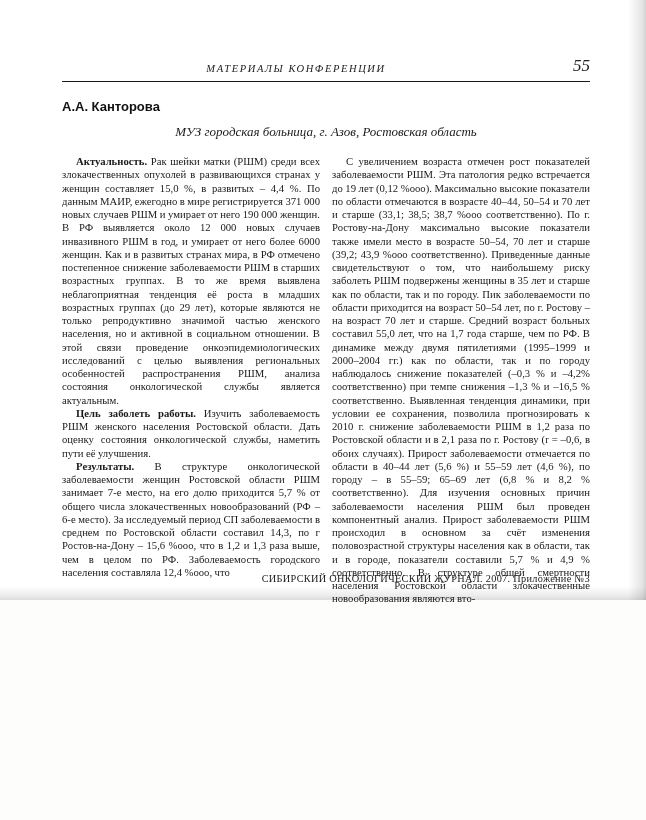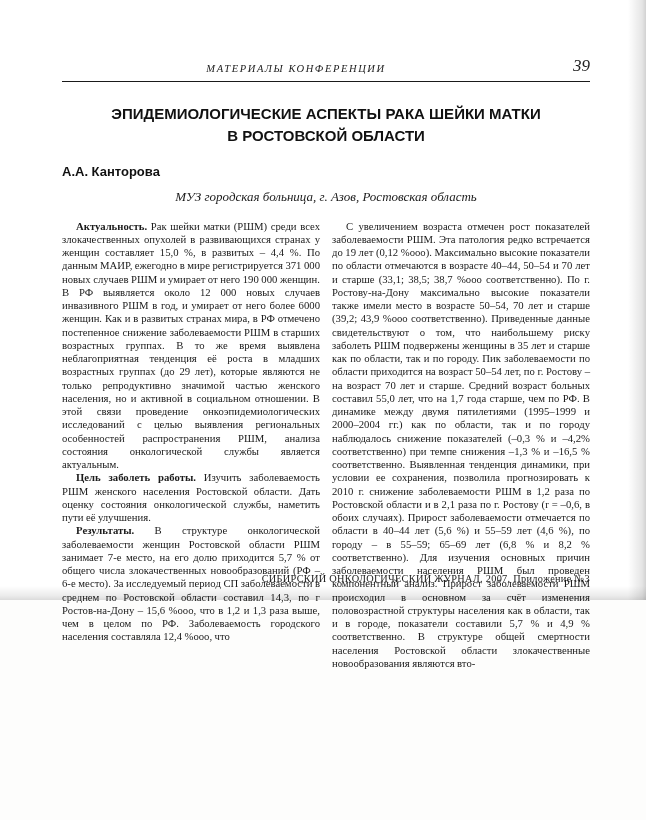--- a/index.html
+++ b/index.html
@@ -105,25 +105,24 @@
 </style>
 </head>
 <body>
 
 <div class="page">
 
   <div class="content">
 
     <div class="header">
       <div class="running-title">МАТЕРИАЛЫ КОНФЕРЕНЦИИ</div>
-      <div class="page-number">39</div>
+      <div class="page-number">55</div>
     </div>
     <hr class="header-rule">
 
-    <h1 class="article-title"><span>ЭПИДЕМИОЛОГИЧЕСКИЕ АСПЕКТЫ РАКА ШЕЙКИ МАТКИ</span><br><span>В РОСТОВСКОЙ ОБЛАСТИ</span></h1>
 
     <div class="author">А.А. Канторова</div>
 
     <div class="affiliation">МУЗ городская больница, г. Азов, Ростовская область</div>
 
     <div class="columns">
 
       <div class="col">
         <p class="indent"><b class="lead">Актуальность.</b><span> Рак шейки матки (РШМ) среди всех злокачественных опухолей в развивающихся странах у женщин составляет 15,0 %, в развитых – 4,4 %. По данным МАИР, ежегодно в мире регистрируется 371 000 новых случаев РШМ и умирает от него 190 000 женщин. В РФ выявляется около 12 000 новых случаев инвазивного РШМ в год, и умирает от него более 6000 женщин. Как и в развитых странах мира, в РФ отмечено постепенное снижение заболеваемости РШМ в старших возрастных группах. В то же время выявлена неблагоприятная тенденция её роста в младших возрастных группах (до 29 лет), которые являются не только репродуктивно значимой частью женского населения, но и активной в социальном отношении. В этой связи проведение онкоэпидемиологических исследований с целью выявления региональных особенностей распространения РШМ, анализа состояния онкологической службы является актуальным.</span></p>
         <p class="indent"><b class="lead">Цель заболеть работы.</b><span> Изучить заболеваемость РШМ женского населения Ростовской области. Дать оценку состояния онкологической службы, наметить пути её улучшения.</span></p>

